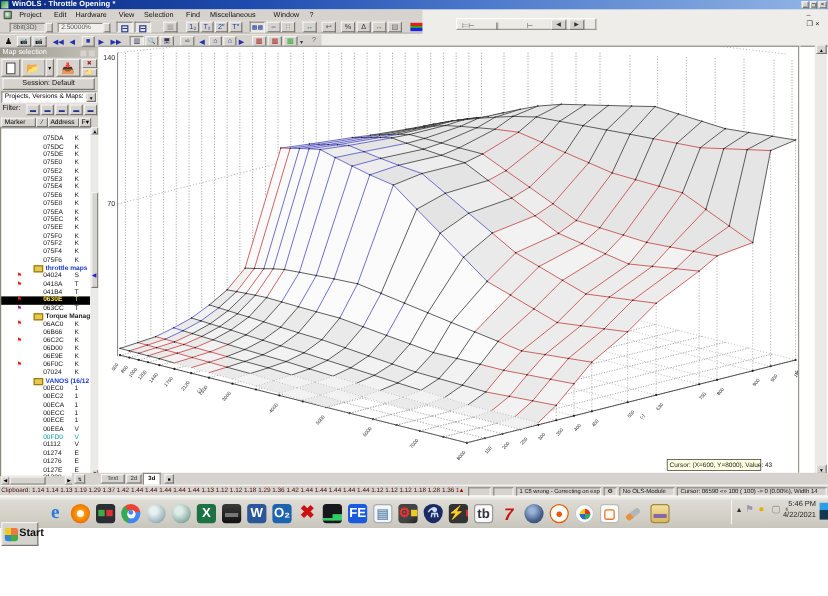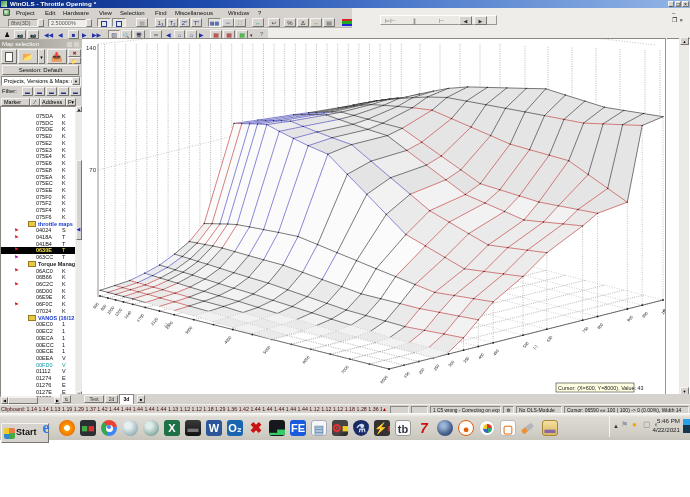--- a/index.html
+++ b/index.html
@@ -1404,21 +1404,21 @@
 <div class="abs" style="left:1px;top:1px;font-size:5.3px;color:#4a0a0a;white-space:nowrap;width:381px;overflow:hidden">Clipboard: 1.14 1.14 1.13 1.19 1.29 1.37 1.42 1.44 1.44 1.44 1.44 1.44 1.13 1.12 1.12 1.18 1.29 1.36 1.42 1.44 1.44 1.44 1.44 1.44 1.12 1.12 1.12 1.18 1.28 1.36 1.42 1.44 1.44 1.44 1.4</div>
 <div class="abs" style="left:382px;top:1px;font-size:5px;color:#a00">▲</div>
 <div class="abs sunk" style="left:390px;top:0.5px;width:19px;height:8px"></div>
 <div class="abs sunk" style="left:411px;top:0.5px;width:17px;height:8px"></div>
 <div class="abs sunk" style="left:430px;top:0.5px;width:71px;height:8px;font-size:4.8px;line-height:7px;padding-left:2px;color:#111;white-space:nowrap;overflow:hidden">1 C5 wrong - Correcting on export</div>
 <div class="abs sunk" style="left:503px;top:0.5px;width:11px;height:8px;font-size:5px;line-height:7px;text-align:center">⚙</div>
 <div class="abs sunk" style="left:516px;top:0.5px;width:46px;height:8px;font-size:5px;line-height:7px;padding-left:2px;color:#111">No OLS-Module</div>
 <div class="abs sunk" style="left:564px;top:0.5px;width:125px;height:8px;font-size:5px;line-height:7px;padding-left:2px;color:#111;white-space:nowrap;overflow:hidden">Cursor: 06590 «»  100 (  100)  -&gt;  0 (0.00%), Width 14</div>
 </div>
 <div class="abs" style="left:0;top:413px;width:690px;height:27px;background:linear-gradient(#fdfdfc,#dedbd4 15%,#d2cfc7 70%,#c8c5bc)">
-    <div class="abs btn3" style="left:1px;top:10px;width:48px;height:20px">
+    <div class="abs btn3" style="left:1px;top:22px;width:31px;height:20px">
 <span style="position:absolute;left:2px;top:4px;width:11px;height:11px;background:conic-gradient(#e74 0 25%,#4a4 0 50%,#38c 0 75%,#ec2 0);border-radius:2px"></span>
 <span style="position:absolute;left:14px;top:3px;font-size:9px;font-weight:bold;color:#111">Start</span>
 </div>
     <div class="abs" style="left:38px;top:7px;width:16px;height:16px;border-radius:3px;background:transparent;color:#2a7ae0;font-size:11px;line-height:16px;text-align:center;font-weight:bold;overflow:hidden"><span style="font-size:16px;font-family:'Liberation Serif'">e</span></div>
     <div class="abs" style="left:59px;top:7px;width:16px;height:16px;border-radius:3px;background:radial-gradient(circle,#fff 22%,#f90 30%,#e70 65%,#c50 100%);border-radius:50%;font-size:11px;line-height:16px;text-align:center;font-weight:bold;overflow:hidden"></div>
     <div class="abs" style="left:80px;top:7px;width:16px;height:16px;border-radius:3px;background:#2a2d31;color:#e44;font-size:6px;font-size:11px;line-height:16px;text-align:center;font-weight:bold;overflow:hidden"><span style="color:#4a4">■</span><span style="color:#d33">■</span></div>
     <div class="abs" style="left:101px;top:7px;width:16px;height:16px;border-radius:3px;background:conic-gradient(from -40deg,#ea4335 0 33%,#4285f4 0 66%,#34a853 0);border-radius:50%;font-size:11px;line-height:16px;text-align:center;font-weight:bold;overflow:hidden">
       <span style="display:block;margin:4.5px auto 0;width:7px;height:7px;background:#fff;border-radius:50%">
         <span style="display:block;margin:1.5px auto 0;width:4px;height:4px;background:#4285f4;border-radius:50%"></span>
       </span>

